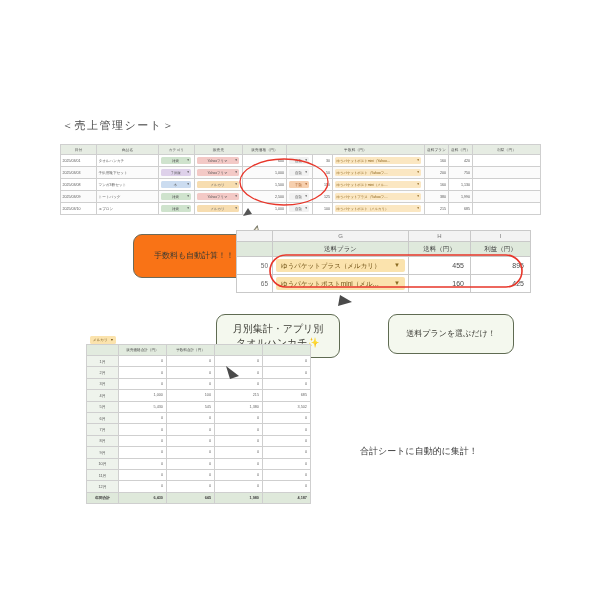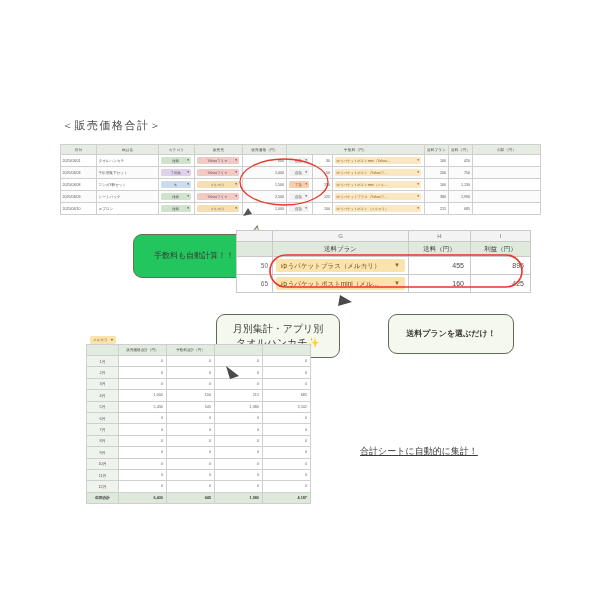--- a/index.html
+++ b/index.html
@@ -85,21 +85,21 @@
   #month-sheet tr.total td{background:#dfe9db;color:#3f3f3f;font-weight:bold;}
   .filter-chip{
     position:absolute;left:90px;top:336px;
     background:#fbe3ad;color:#6b4d10;font-size:3.6px;
     padding:1px 8px 1px 3px;border-radius:1.5px;line-height:6px;
   }
   .filter-chip .arrow{position:absolute;right:2px;top:0.5px;font-size:3.4px;}
 
   
   .balloon{
-    position:absolute;background:#22c55e;border:1.2px solid #6b6b5a;
+    position:absolute;background:#f97316;border:1.2px solid #6b6b5a;
     border-radius:9px;color:#3a3a33;text-align:center;
     display:flex;align-items:center;justify-content:center;
     line-height:1.45;box-sizing:border-box;
   }
   .balloon.green{background:#f4f8ee;border-color:#5f6b52;}
   .tail{position:absolute;width:0;height:0;}
 
   
   #balloon-fee{left:133px;top:234px;width:122px;height:44px;font-size:8px;}
   #tail-fee{left:248px;top:227px;
@@ -114,37 +114,37 @@
   
   #balloon-month{left:216px;top:314px;width:124px;height:44px;font-size:10px;}
   #tail-month-b{left:229px;top:352px;
     border-left:5px solid transparent;border-right:13px solid transparent;
     border-top:18px solid #6b6b5a;transform:rotate(-8deg);}
   #tail-month{left:230px;top:350px;
     border-left:4px solid transparent;border-right:11px solid transparent;
     border-top:16px solid #fdf6e3;transform:rotate(-8deg);}
 
   
-  #balloon-ship{left:388px;top:314px;width:126px;height:40px;font-size:8px;font-weight:bold;}
+  #balloon-ship{left:388px;top:314px;width:126px;height:40px;font-size:8px;}
 
   
   #annot{position:absolute;left:0;top:0;width:600px;height:600px;pointer-events:none;}
 
   
   .caption{
     position:absolute;left:360px;top:444px;
-    font-size:9px;line-height:1.7;color:#3a3a3a;white-space:nowrap;text-decoration:underline;
+    font-size:9px;line-height:1.7;color:#3a3a3a;white-space:nowrap;
   }
 </style>
 </head>
 <body>
 
 <div id="stage">
 
-  <div class="page-title">＜販売価格合計＞</div>
+  <div class="page-title">＜売上管理シート＞</div>
 
   <table class="sheet" id="main-sheet">
     <colgroup>
       <col style="width:36px">
         <col style="width:62px">
         <col style="width:36px">
       <col style="width:48px">
         <col style="width:44px">
         <col style="width:26px">
       <col style="width:20px">

